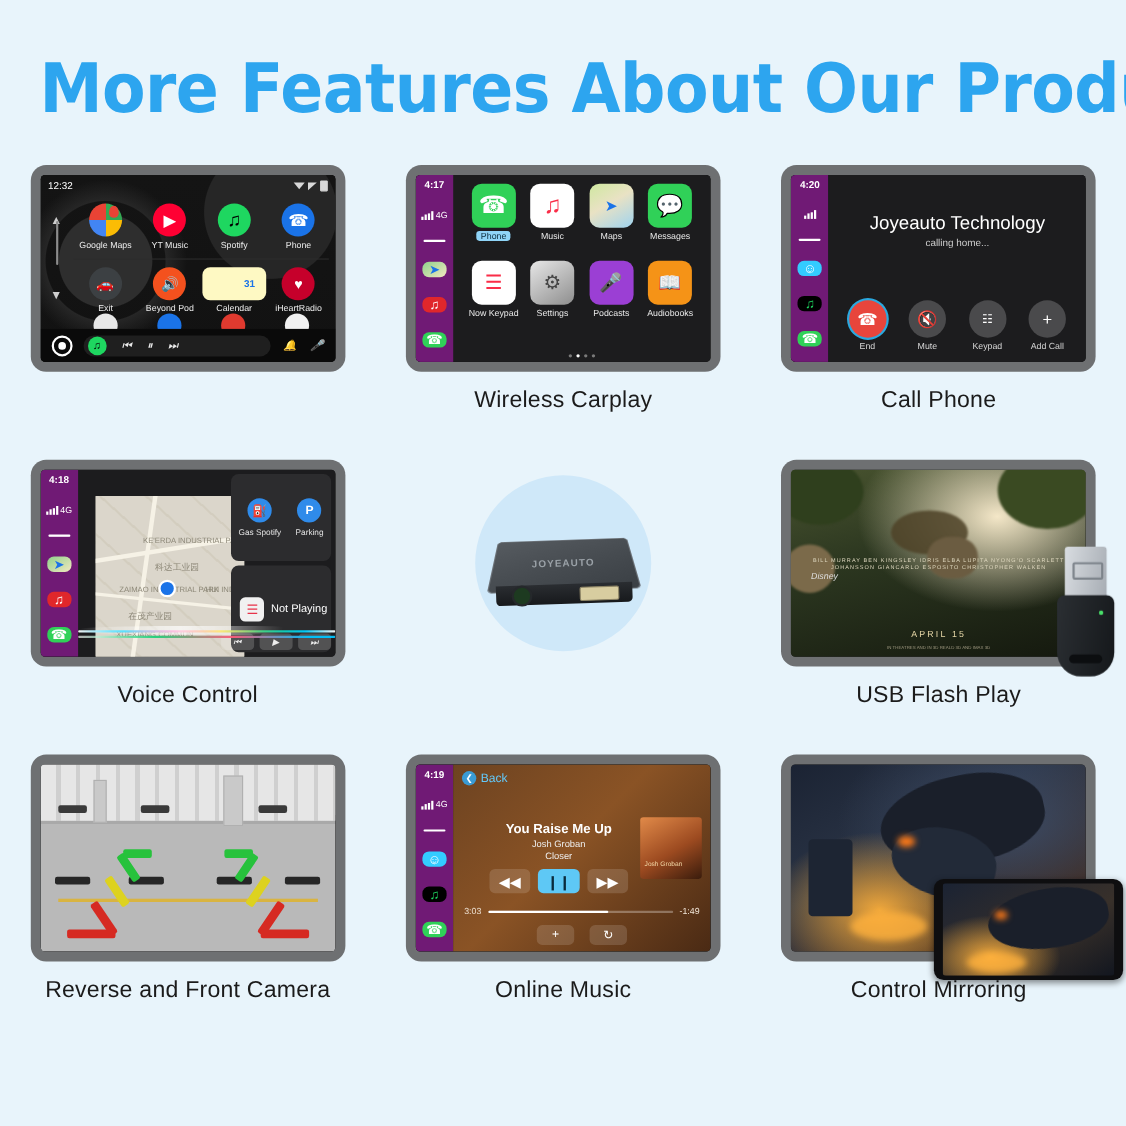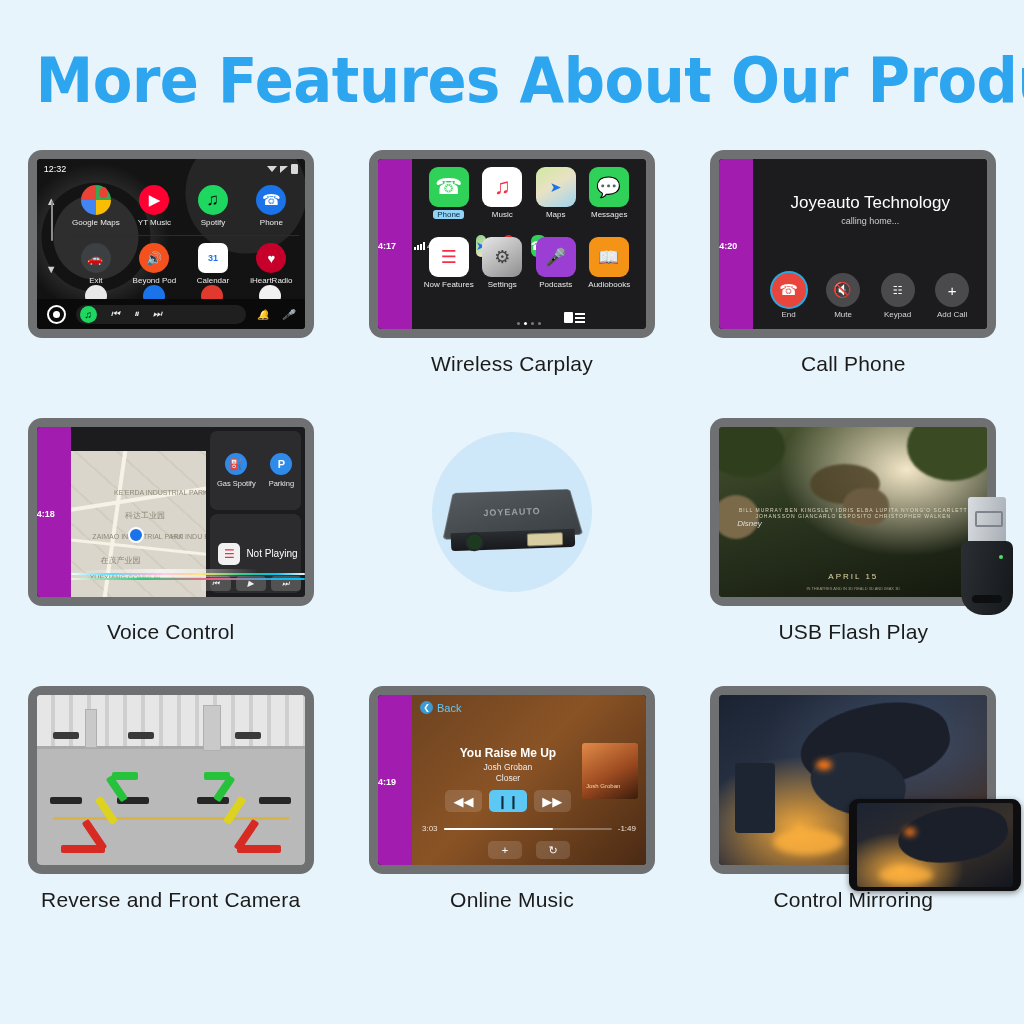--- a/index.html
+++ b/index.html
@@ -76,21 +76,21 @@
   .aa-bar{position:absolute;left:0;right:0;bottom:0;height:30px;background:#0a0a0a;display:flex;align-items:center;padding:0 10px;box-sizing:border-box;gap:8px;}
   .aa-home{width:15px;height:15px;border-radius:50%;border:2px solid #fff;display:flex;align-items:center;justify-content:center;}
   .aa-home i{width:7px;height:7px;border-radius:50%;background:#fff;display:block;}
   .aa-pill{flex:1;height:19px;background:#1f1f1f;border-radius:10px;display:flex;align-items:center;gap:14px;padding-left:4px;box-sizing:border-box;margin-left:2px;}
   .sp-ico{width:17px;height:17px;border-radius:50%;background:#1ed760;display:flex;align-items:center;justify-content:center;}
   .aa-ctl{color:#e9e9e9;font-size:10px;}
   .aa-right{display:flex;gap:12px;align-items:center;margin-left:4px;}
 
   
   .cp{position:absolute;inset:0;background:#1c1c1e;display:flex;}
-  .cp-side{width:34px;background:#a21caf;display:flex;flex-direction:row;align-items:center;padding-top:4px;box-sizing:border-box;gap:18px;}
+  .cp-side{width:34px;background:#701a75;display:flex;flex-direction:column;align-items:center;padding-top:4px;box-sizing:border-box;gap:18px;}
   .cp-time{color:#fff;font-size:9px;font-weight:bold;}
   .cp-sig{display:flex;align-items:flex-end;gap:1px;height:8px;}
   .cp-sig i{width:2px;background:#fff;display:block;}
   .cp-sig i:nth-child(1){height:3px}.cp-sig i:nth-child(2){height:5px}
   .cp-sig i:nth-child(3){height:6px}.cp-sig i:nth-child(4){height:8px}
   .cp-net{color:#fff;font-size:8px;}
   .cp-sigrow{display:flex;align-items:center;gap:2px;}
   .cp-bat{width:18px;height:9px;border:1px solid #fff;border-radius:2px;background:#fff;}
   .cp-sico{width:22px;height:22px;border-radius:6px;display:flex;align-items:center;justify-content:center;font-size:12px;color:#fff;}
   .cp-bottom{margin-top:auto;margin-bottom:6px;}
@@ -116,21 +116,21 @@
   .call-main{flex:1;position:relative;background:#1c1c1e;}
   .call-title{position:absolute;top:34px;left:0;right:0;text-align:center;color:#fff;font-size:17px;}
   .call-sub{position:absolute;top:57px;left:0;right:0;text-align:center;color:#cfcfcf;font-size:9px;}
   .call-btns{position:absolute;bottom:10px;left:0;right:0;display:flex;justify-content:space-around;padding:0 8px;box-sizing:border-box;}
   .call-b{display:flex;flex-direction:column;align-items:center;gap:3px;}
   .call-c{width:34px;height:34px;border-radius:50%;background:#4a4a4c;display:flex;align-items:center;justify-content:center;color:#fff;font-size:15px;}
   .call-c.end{background:#e8453c;box-shadow:0 0 0 2px #2aa9e0;}
   .call-l{color:#d6d6d6;font-size:8px;}
 
   
-  .vc-map{position:absolute;left:0;top:0;bottom:0;width:58%;
+  .vc-map{position:absolute;left:16px;top:0;bottom:0;width:58%;
      background:
        linear-gradient(115deg,rgba(0,0,0,.05),rgba(0,0,0,.05)),
        repeating-linear-gradient(42deg,#e7e2d6 0 26px,#ded8c9 26px 28px),
        #e9e4d8;
      overflow:hidden;margin-top:24px;}
   .vc-road{position:absolute;background:#f6f2e6;}
   .vc-txt{position:absolute;color:#8d8878;font-size:7px;text-align:center;white-space:nowrap;line-height:1.15;}
   .vc-dot{position:absolute;left:42%;top:52%;width:12px;height:12px;border-radius:50%;background:#1a73e8;border:2px solid #fff;}
   .vc-right{position:absolute;right:0;top:0;bottom:0;width:42%;display:flex;flex-direction:column;gap:4px;padding:4px;box-sizing:border-box;}
   .vc-card{background:#2c2c2e;border-radius:7px;flex:1;display:flex;align-items:center;justify-content:space-around;}
@@ -278,21 +278,21 @@
                 <div class="aa-rowapps">
                   <div class="aa-app">
                     <span class="aa-ico" style="background:#3c4043;font-size:13px;">🚗</span>
                     <span class="aa-lbl">Exit</span>
                   </div>
                   <div class="aa-app">
                     <span class="aa-ico" style="background:#f4511e;font-size:13px;">🔊</span>
                     <span class="aa-lbl">Beyond Pod</span>
                   </div>
                   <div class="aa-app">
-                    <span class="aa-ico" style="background:#ffffff;color:#1a73e8;font-size:9px;font-weight:normal;border-radius:7px;">
+                    <span class="aa-ico" style="background:#fef9c3;color:#1a73e8;font-size:9px;font-weight:normal;border-radius:7px;padding-left:28px;">
                       <b>31</b>
                     </span>
                     <span class="aa-lbl">Calendar</span>
                   </div>
                   <div class="aa-app">
                     <span class="aa-ico" style="background:#c6002b;font-size:13px;">♥</span>
                     <span class="aa-lbl">iHeartRadio</span>
                   </div>
                 </div>
               </div>
@@ -377,21 +377,21 @@
                       <span class="cp-name">Maps</span>
                     </div>
                     <div class="cp-app">
                       <span class="cp-icon" style="background:#30d158;color:#fff;font-size:20px;">💬</span>
                       <span class="cp-name">Messages</span>
                     </div>
                   </div>
                   <div class="cp-arow">
                     <div class="cp-app">
                       <span class="cp-icon" style="background:#fff;color:#fa2d48;font-size:18px;">☰</span>
-                      <span class="cp-name">Now Features</span>
+                      <span class="cp-name">Now Keypad</span>
                     </div>
                     <div class="cp-app">
                       <span class="cp-icon" style="background:linear-gradient(145deg,#e7e7e7,#8e8e8e);color:#444;font-size:18px;">⚙</span>
                       <span class="cp-name">Settings</span>
                     </div>
                     <div class="cp-app">
                       <span class="cp-icon" style="background:#9b3fd4;font-size:17px;">🎤</span>
                       <span class="cp-name">Podcasts</span>
                     </div>
                     <div class="cp-app">

